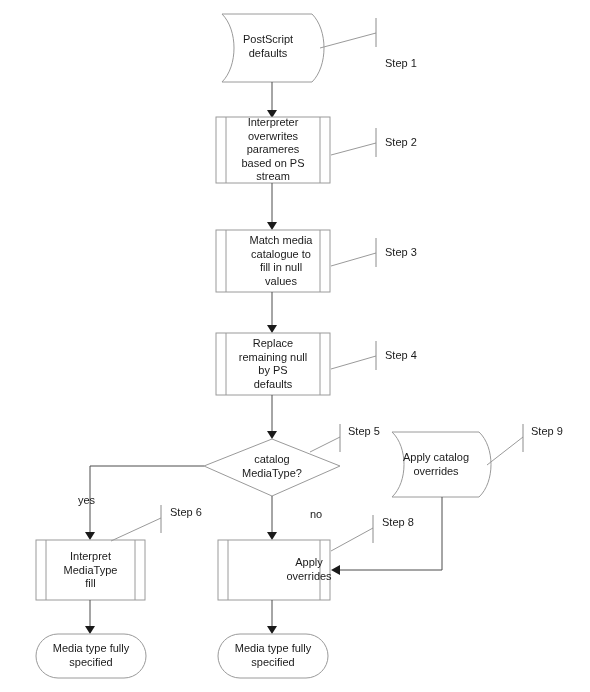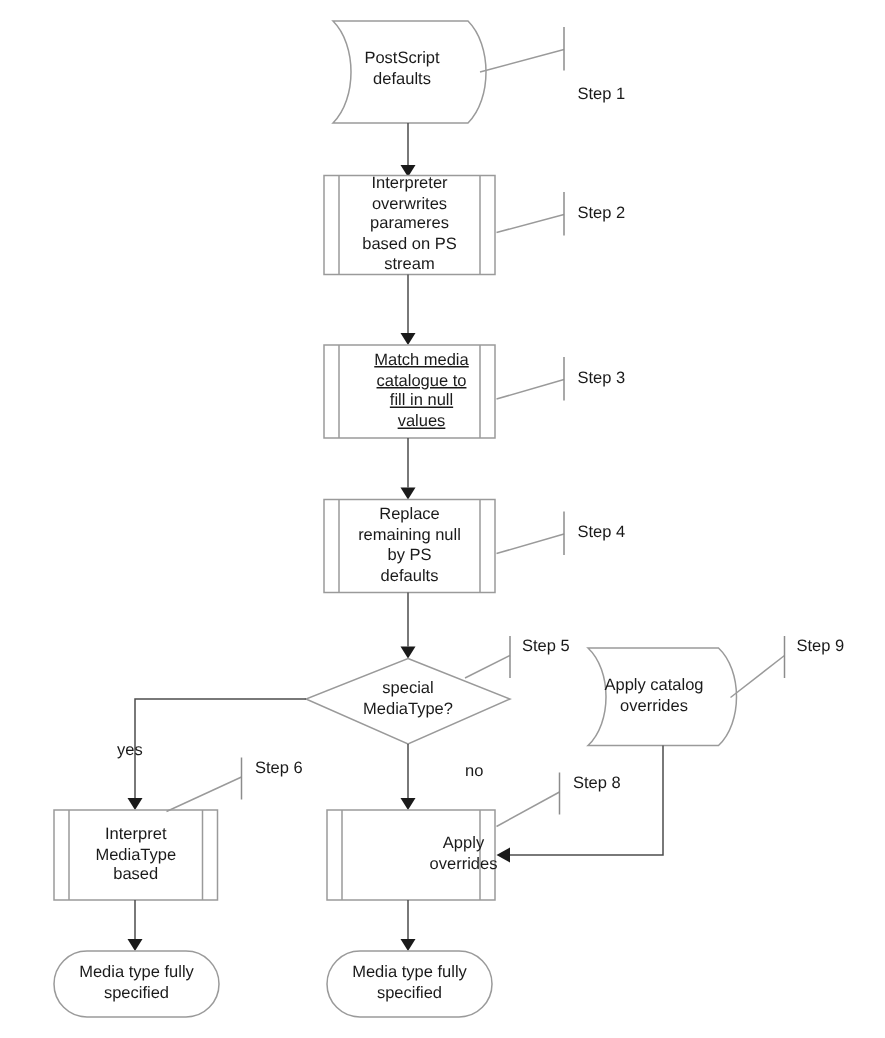--- a/index.html
+++ b/index.html
@@ -168,36 +168,36 @@
 
   <div class="node-text" style="left:222px; top:33px; width:92px;">PostScript
 defaults</div>
 
   <div class="node-text" style="left:226px; top:116px; width:94px;">Interpreter
 overwrites
 parameres
 based on PS
 stream</div>
 
-  <div class="node-text" style="left:226px; top:234px; width:110px;text-decoration:underline;">Match media
+  <div class="node-text" style="left:226px; top:234px; width:110px;">Match media
 catalogue to
 fill in null
 values</div>
 
   <div class="node-text" style="left:222px; top:337px; width:102px;">Replace
 remaining null
 by PS
 defaults</div>
 
-  <div class="node-text" style="left:212px; top:453px; width:120px;">special
+  <div class="node-text" style="left:212px; top:453px; width:120px;">catalog
 MediaType?</div>
 
   <div class="node-text" style="left:40px; top:550px; width:101px;">Interpret
 MediaType
-based</div>
+fill</div>
 
   <div class="node-text" style="left:392px; top:451px; width:88px;">Apply catalog
 overrides</div>
 
   <div class="node-text" style="left:228px; top:556px; width:92px;margin-left:35px;">Apply
 overrides</div>
 
   <div class="node-text" style="left:38px; top:642px; width:106px;">Media type fully
 specified</div>
 

